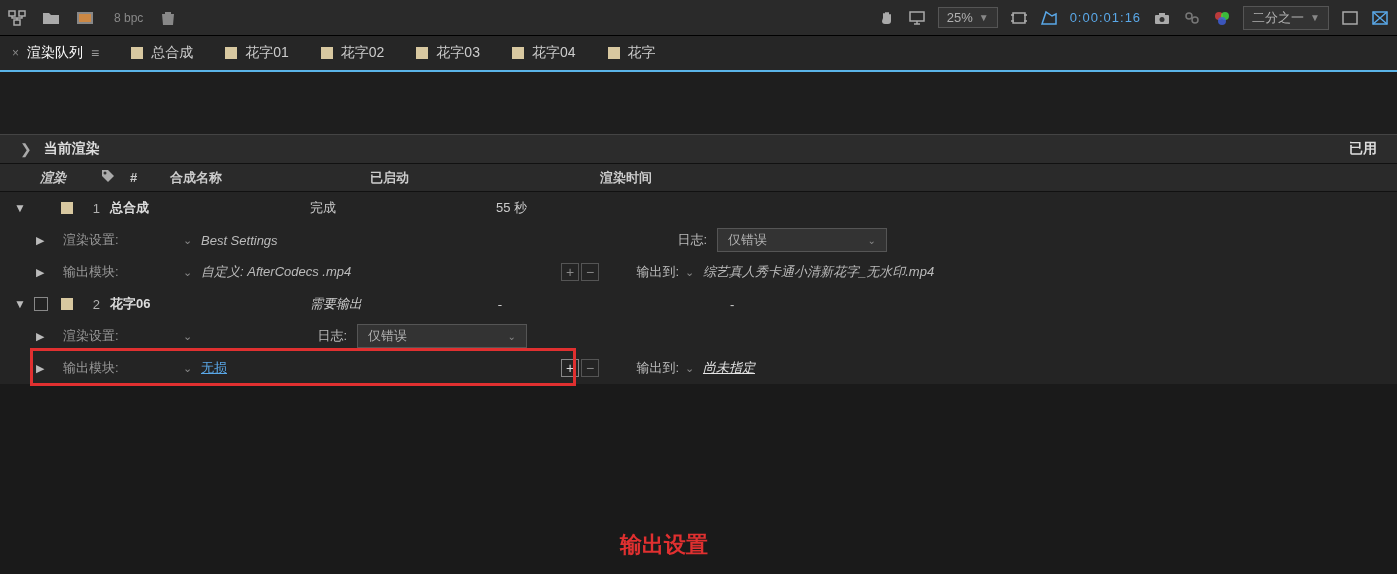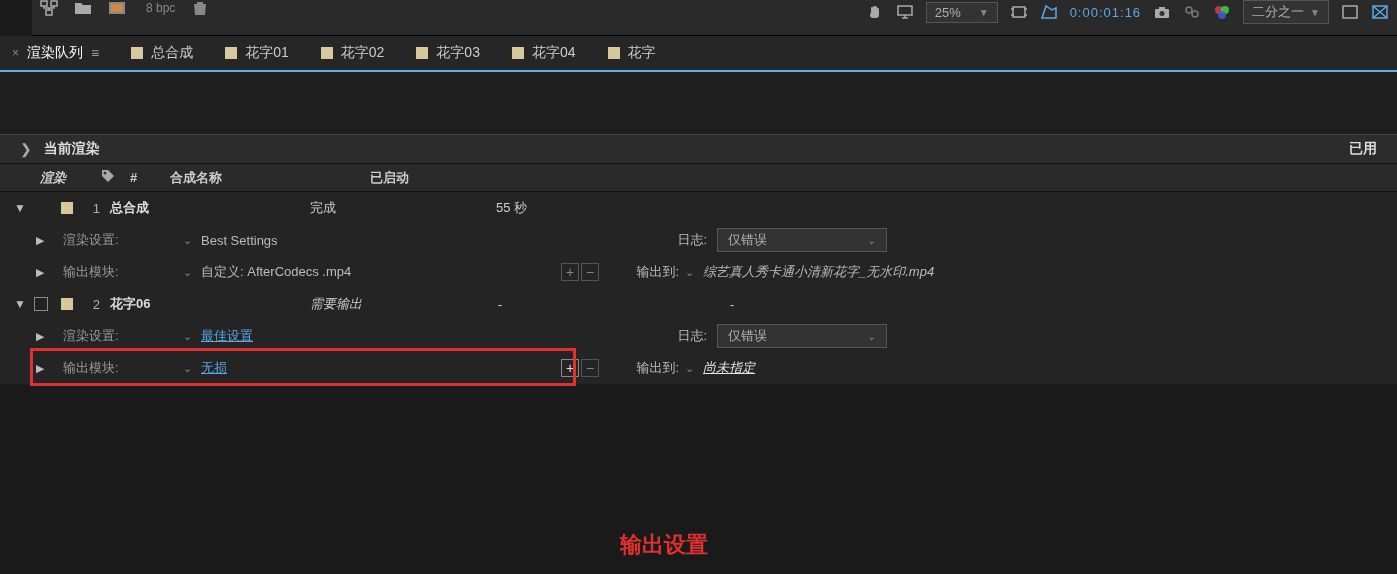--- a/index.html
+++ b/index.html
@@ -1,25 +1,25 @@
 <!DOCTYPE html>
 <html><head>
 <meta charset="utf-8">
 <style>
 * { margin: 0; padding: 0; box-sizing: border-box; font-family: "Microsoft YaHei", Arial, sans-serif; }
 body { background: #1a1a1a; color: #b0b0b0; font-size: 13px; width: 1397px; height: 574px; overflow: hidden; }
 
 
-.toolbar { height: 36px; background: #2a2a2a; border-bottom: 1px solid #000; display: flex; align-items: flex-start; padding: 0 8px; margin-left: 32px; }
+.toolbar { height: 36px; background: #2a2a2a; border-bottom: 1px solid #000; display: flex; align-items: center; padding: 0 8px; }
 .toolbar-left { display: flex; align-items: center; gap: 16px; }
 .toolbar-right { margin-left: auto; display: flex; align-items: center; gap: 12px; }
 .tb-icon { width: 18px; height: 16px; display: inline-flex; align-items: center; justify-content: center; color: #aaa; cursor: pointer; }
 .tb-icon svg { width: 100%; height: 100%; }
 .bpc-label { color: #888; font-size: 12px; margin-left: 4px; }
-.zoom-box { display: flex; align-items: center; gap: 18px; background: #333; padding: 2px 8px; border: 1px solid #555; }
+.zoom-box { display: flex; align-items: center; gap: 6px; background: #333; padding: 2px 8px; border: 1px solid #555; }
 .timecode { color: #5aa8e8; font-size: 13px; letter-spacing: 1px; }
 .res-box { display: flex; align-items: center; gap: 6px; background: #333; padding: 2px 8px; border: 1px solid #555; }
 .chev { font-size: 10px; color: #888; }
 
 
 .tabs { height: 36px; background: #262626; display: flex; align-items: center; padding: 0 10px; gap: 28px; border-bottom: 2px solid #5ab4e8; }
 .tab { display: flex; align-items: center; gap: 8px; color: #ccc; font-size: 14px; cursor: pointer; padding: 4px 2px; }
 .tab.active { color: #fff; }
 .tab-close { color: #888; font-size: 12px; }
 .tab-sq { width: 12px; height: 12px; background: #d8c8a0; display: inline-block; }
@@ -57,21 +57,21 @@
 .item-row .started { width: 234px; color: #ccc; font-family: monospace; font-size: 13px; }
 .item-row .rtime { color: #ccc; }
 
 
 .sub-row { height: 32px; display: flex; align-items: center; padding-left: 36px; background: #242424; font-size: 13px; }
 .sub-row .tri { width: 18px; color: #bbb; font-size: 11px; }
 .sub-row .label { color: #999; width: 120px; margin-left: 9px; }
 .sub-row .dd { width: 18px; color: #888; font-size: 11px; }
 .sub-row .val { color: #ccc; width: 360px; }
 .sub-row .val.link { color: #5aa8e8; text-decoration: underline; }
-.sub-row .val.italic { color: #bbb; }
+.sub-row .val.italic { font-style: italic; color: #bbb; }
 .sub-row .pm { display: flex; gap: 2px; margin-right: 10px; }
 .sub-row .pm span { width: 18px; height: 18px; display: flex; align-items: center; justify-content: center; border: 1px solid #555; color: #888; font-size: 14px; }
 .sub-row .loglabel { color: #bbb; width: 76px; text-align: right; padding-right: 10px; }
 .sub-row .logval { background: #333; padding: 2px 10px; border: 1px solid #555; width: 170px; display: flex; align-items: center; justify-content: space-between; }
 .sub-row .outlabel { color: #bbb; width: 76px; text-align: right; padding-right: 6px; }
 .sub-row .outval { color: #bbb; }
 .sub-row .outval.link { color: #e5e5e5; font-style: italic; text-decoration: underline; }
 .sub-row .spacer-mid { width: 80px; }
 
 
@@ -224,20 +224,21 @@
   <div class="col-render">渲染</div>
   <div class="col-tag">
     <svg class="tag-icon" viewBox="0 0 16 16" fill="#aaa">
         <path d="M2 2h6l6 6-6 6-6-6z"></path>
         <circle cx="5" cy="5" r="1.5" fill="#333"></circle>
       </svg>
   </div>
   <div class="col-num">#</div>
   <div class="col-name">合成名称</div>
   <div class="col-started">已启动</div>
+  <div class="col-time">渲染时间</div>
 </div>
 
 <div class="item-row">
   <span class="tri">▼</span>
   <span class="chk"></span>
   <span class="sq">
       <span class="sq-box"></span>
     </span>
   <span class="num">1</span>
   <span class="name">总合成</span>
@@ -281,21 +282,20 @@
   <span class="num">2</span>
   <span class="name">花字06</span>
   <span class="status" style="font-style:italic">需要输出</span>
   <span class="started">-</span>
   <span class="rtime">-</span>
 </div>
 <div class="sub-row">
   <span class="tri">▶</span>
   <span class="label">渲染设置:</span>
   <span class="dd">⌄</span>
-  <span class="val link">最佳设置</span>
   <span class="spacer-mid"></span>
   <span class="loglabel">日志:</span>
   <div class="logval">
     <span>仅错误</span>
     <span class="chev">⌄</span>
   </div>
 </div>
 <div class="sub-row highlight-box">
   <span class="tri">▶</span>
   <span class="label">输出模块:</span>

